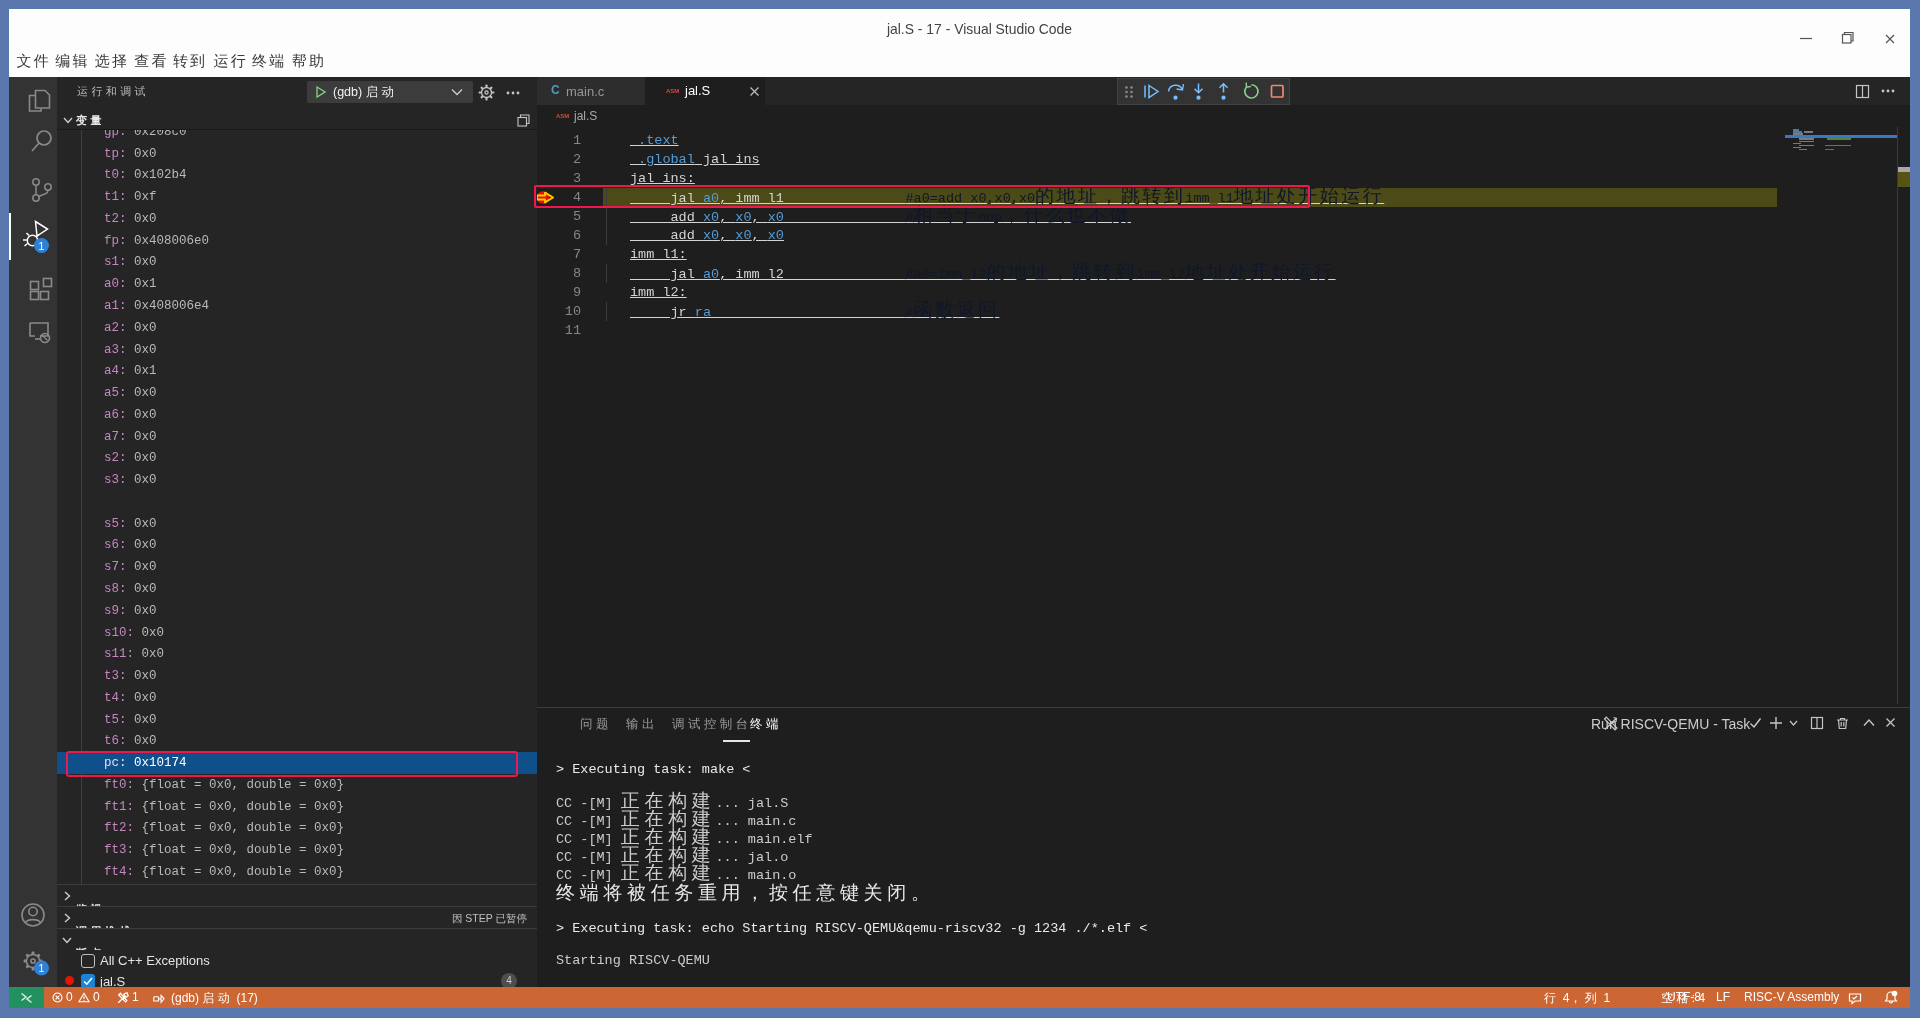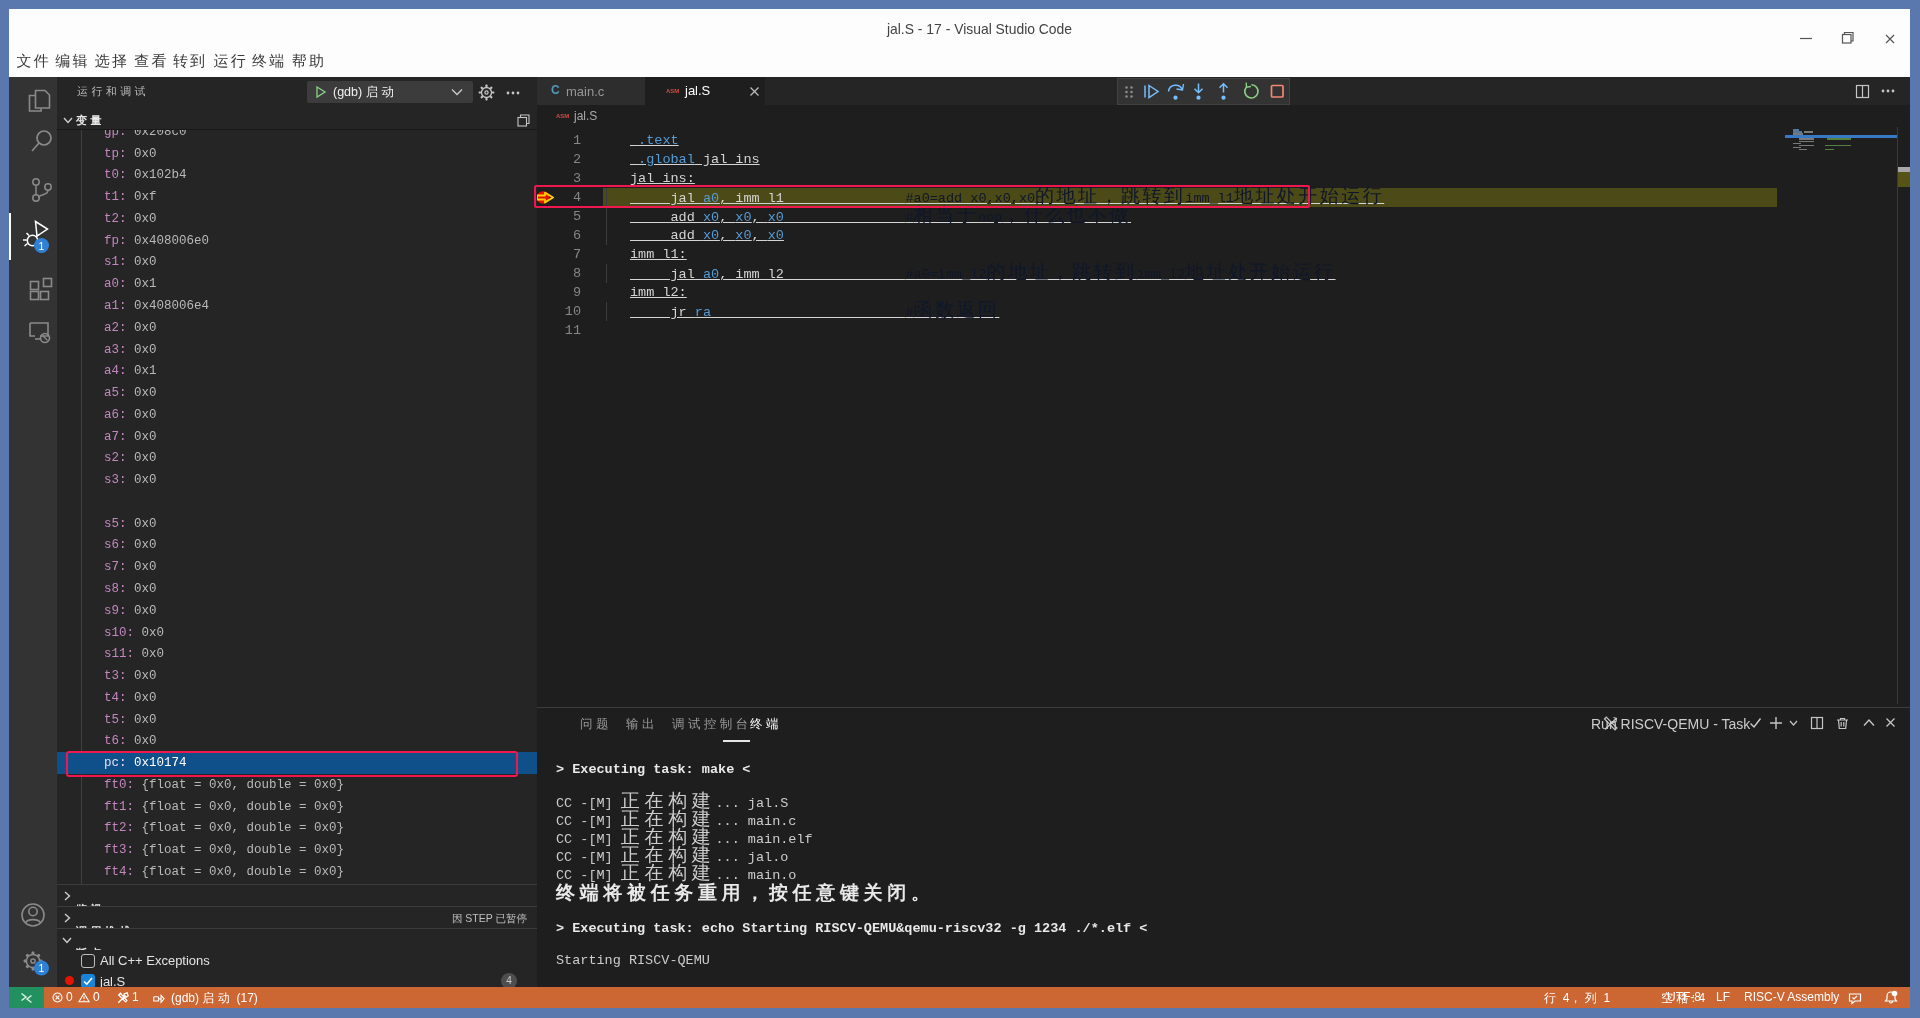--- a/index.html
+++ b/index.html
@@ -40,21 +40,21 @@
   #tab2 { left:645px; top:77px; width:120px; height:28px; background:#1e1e1e; }
   #breadcrumb { left:537px; top:105px; width:1373px; height:22px; background:#1e1e1e; font-size:12px; color:#a9a9a9; }
   .codeline { position:absolute; left:630px; white-space:pre; font-family:"Liberation Mono",monospace; font-size:13.5px; line-height:19px; height:19px; color:#d4d4d4;text-decoration:underline; }
   .lnum { position:absolute; width:44px; left:537px; text-align:right; color:#858585; font-family:"Liberation Mono",monospace; font-size:13.5px; line-height:19px; height:19px; }
   .blue { color:#569cd6; } .grn { color:#0f172a; }
 
   
   #panel { left:537px; top:707px; width:1373px; height:280px; background:#1e1e1e; border-top:1px solid #3c3c3c; }
   .ptab { position:absolute; top:8px; font-size:12.5px; color:#9b9b9b;margin-left:27px; }
   #term { left:556px; top:762px; width:1340px; font-family:"Liberation Mono",monospace; font-size:13.5px; line-height:16px; color:#cccccc; white-space:pre; }
-  .tb { font-weight:bold; color:#e9e9e9; }
+  .tb { font-weight:normal; color:#e9e9e9; }
   .tline { left:556px; font-family:"Liberation Mono",monospace; font-size:13.5px; line-height:16px; color:#cccccc; }
 
   
   #statusbar { left:9px; top:987px; width:1901px; height:21px; background:#cc6633; color:#fff; font-size:12px; }
   #remote { left:0; top:0; width:34.5px; height:21px; background:#23915f; }
   .sbi { position:absolute; top:3px; }
 </style>
 </head>
 <body>
 

